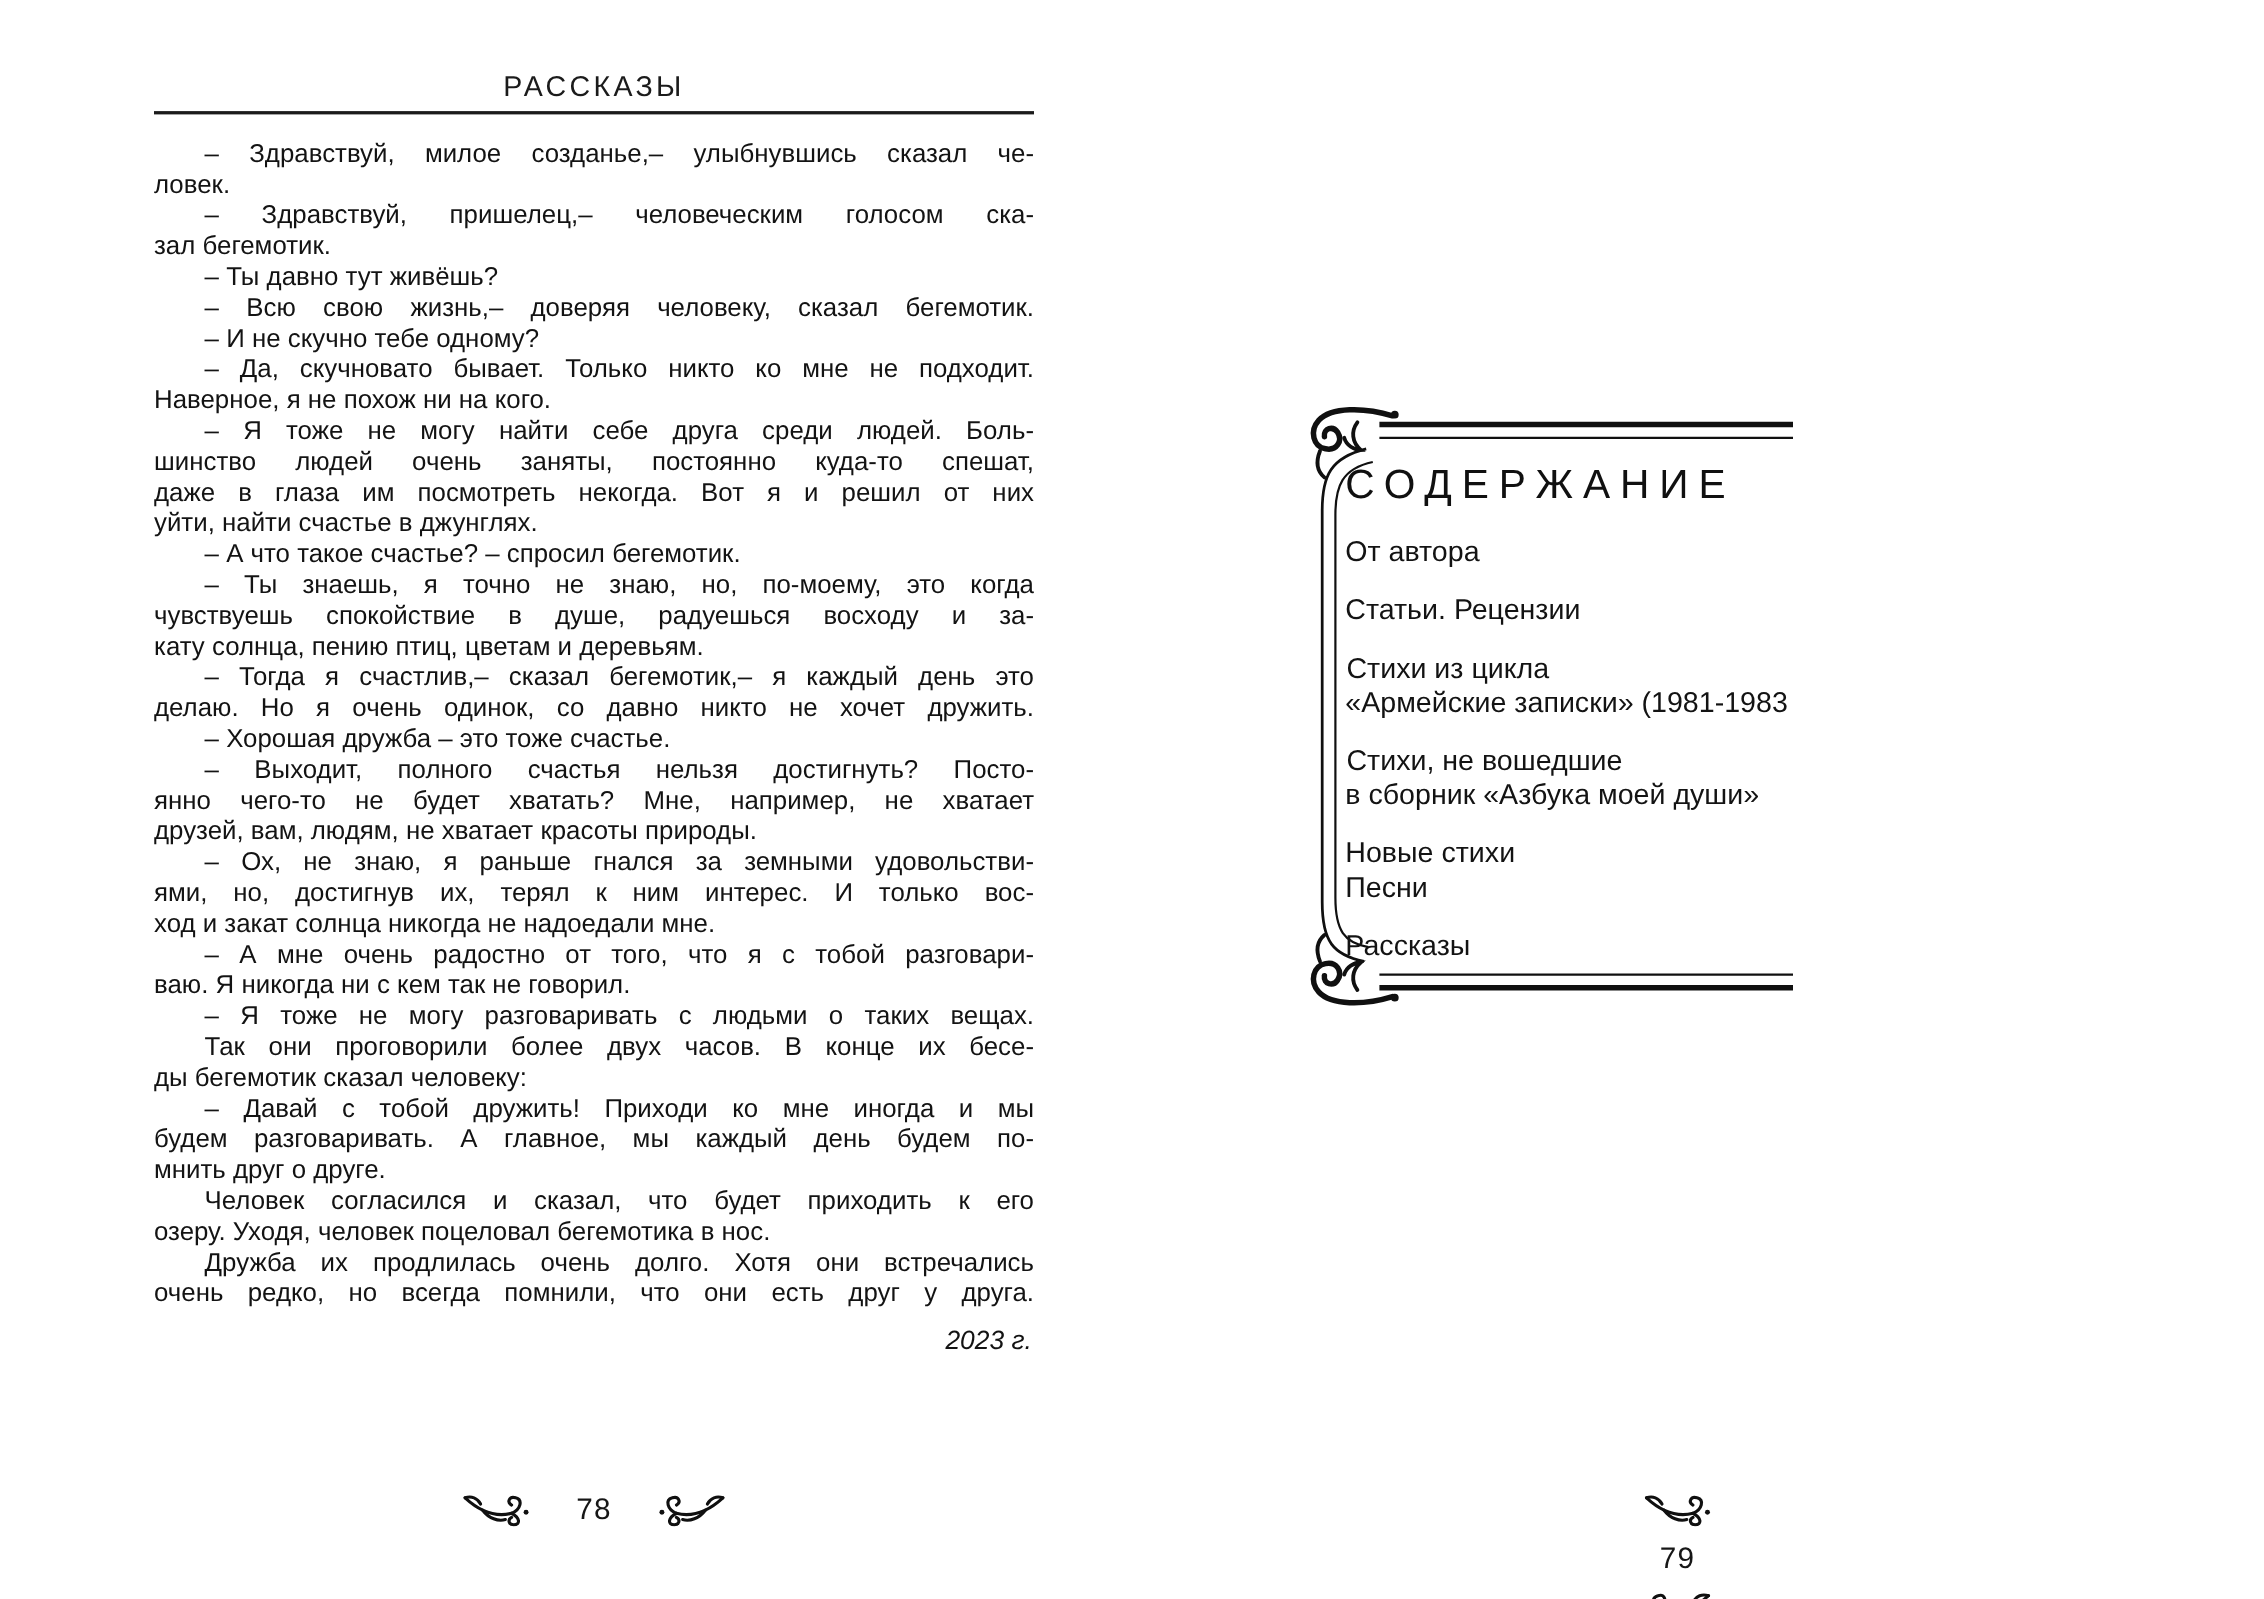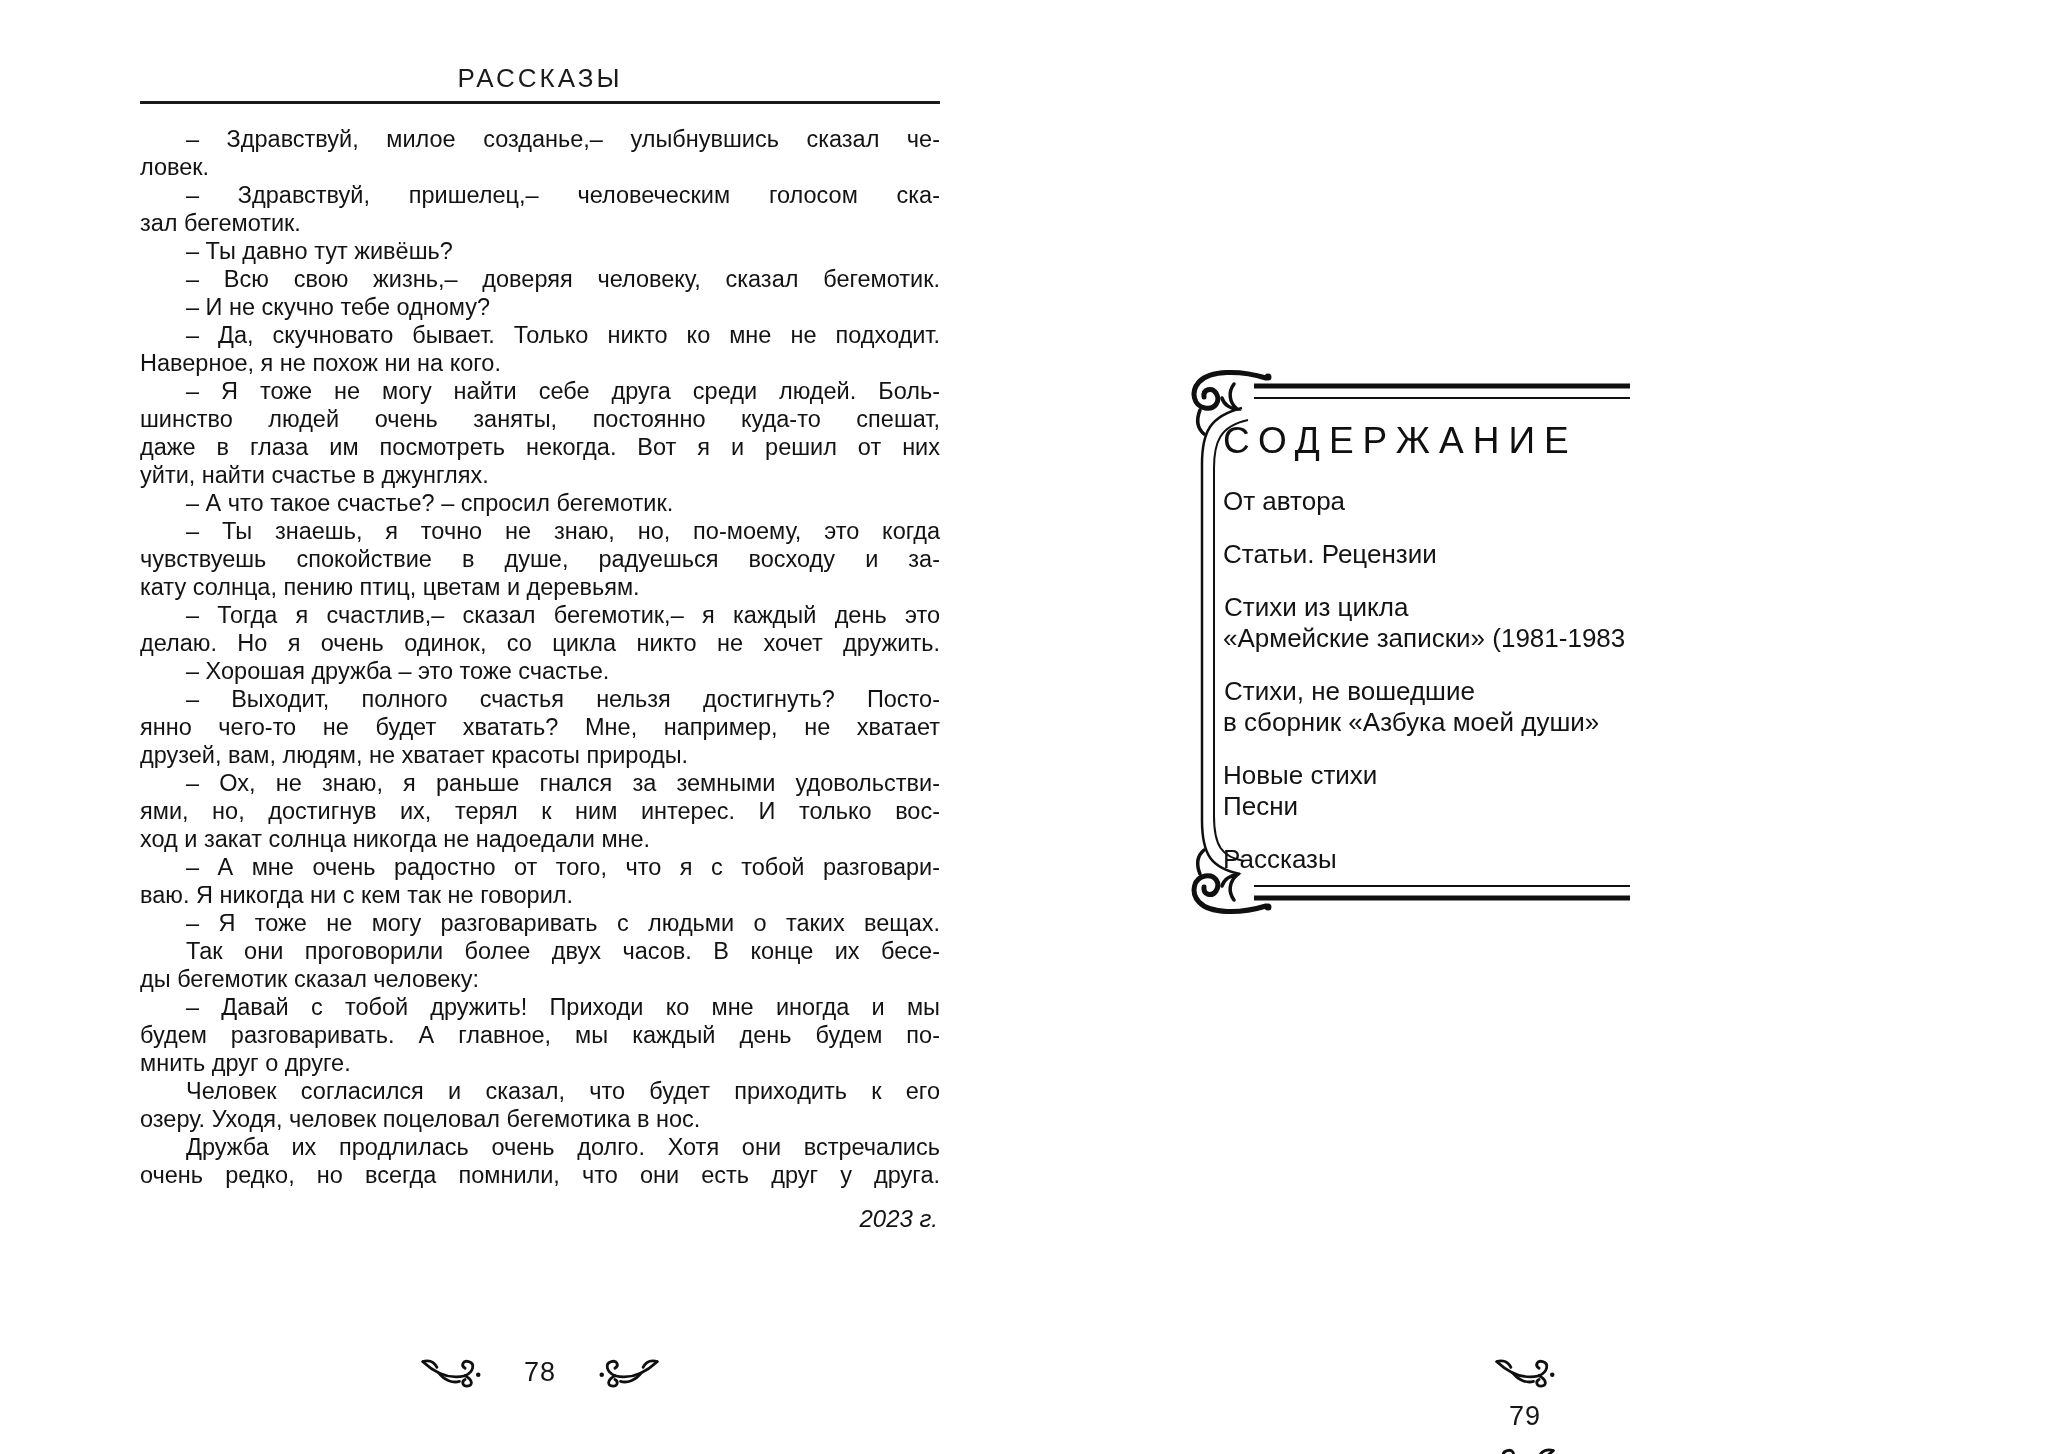--- a/index.html
+++ b/index.html
@@ -121,21 +121,21 @@
         <div class="line">Наверное, я не похож ни на кого.</div>
         <div class="line ind j">– Я тоже не могу найти себе друга среди людей. Боль-</div>
         <div class="line j">шинство людей очень заняты, постоянно куда-то спешат,</div>
         <div class="line j">даже в глаза им посмотреть некогда. Вот я и решил от них</div>
         <div class="line">уйти, найти счастье в джунглях.</div>
         <div class="line ind">– А что такое счастье? – спросил бегемотик.</div>
         <div class="line ind j">– Ты знаешь, я точно не знаю, но, по-моему, это когда</div>
         <div class="line j">чувствуешь спокойствие в душе, радуешься восходу и за-</div>
         <div class="line">кату солнца, пению птиц, цветам и деревьям.</div>
         <div class="line ind j">– Тогда я счастлив,– сказал бегемотик,– я каждый день это</div>
-        <div class="line j">делаю. Но я очень одинок, со цикла никто не хочет дружить.</div>
+        <div class="line j">делаю. Но я очень одинок, со давно никто не хочет дружить.</div>
         <div class="line ind">– Хорошая дружба – это тоже счастье.</div>
         <div class="line ind j">– Выходит, полного счастья нельзя достигнуть? Посто-</div>
         <div class="line j">янно чего-то не будет хватать? Мне, например, не хватает</div>
         <div class="line">друзей, вам, людям, не хватает красоты природы.</div>
         <div class="line ind j">– Ох, не знаю, я раньше гнался за земными удовольстви-</div>
         <div class="line j">ями, но, достигнув их, терял к ним интерес. И только вос-</div>
         <div class="line">ход и закат солнца никогда не надоедали мне.</div>
         <div class="line ind j">– А мне очень радостно от того, что я с тобой разговари-</div>
         <div class="line">ваю. Я никогда ни с кем так не говорил.</div>
         <div class="line ind j">– Я тоже не могу разговаривать с людьми о таких вещах.</div>

